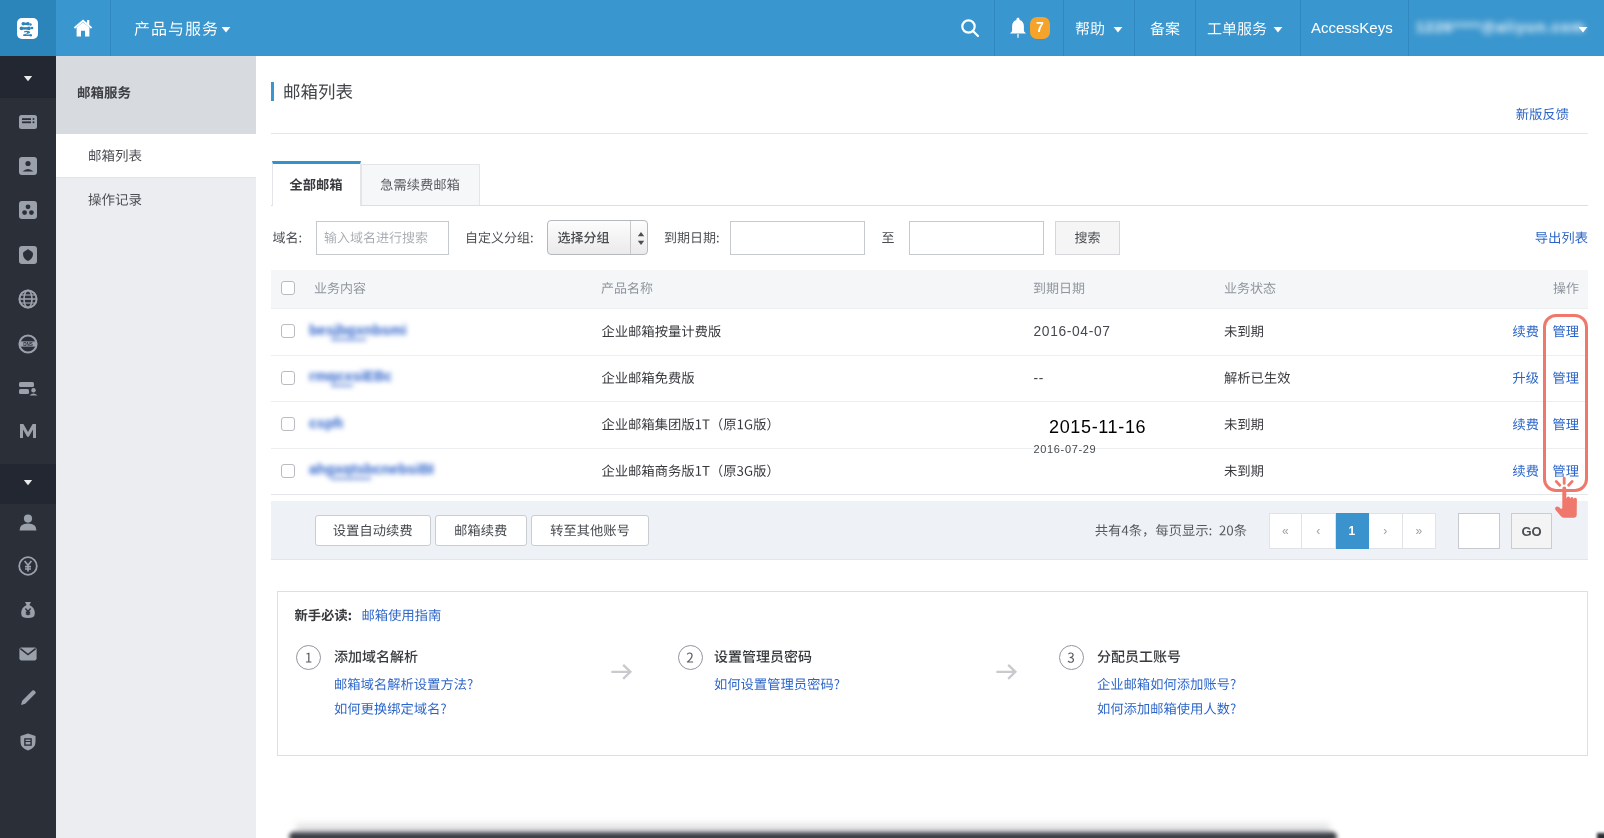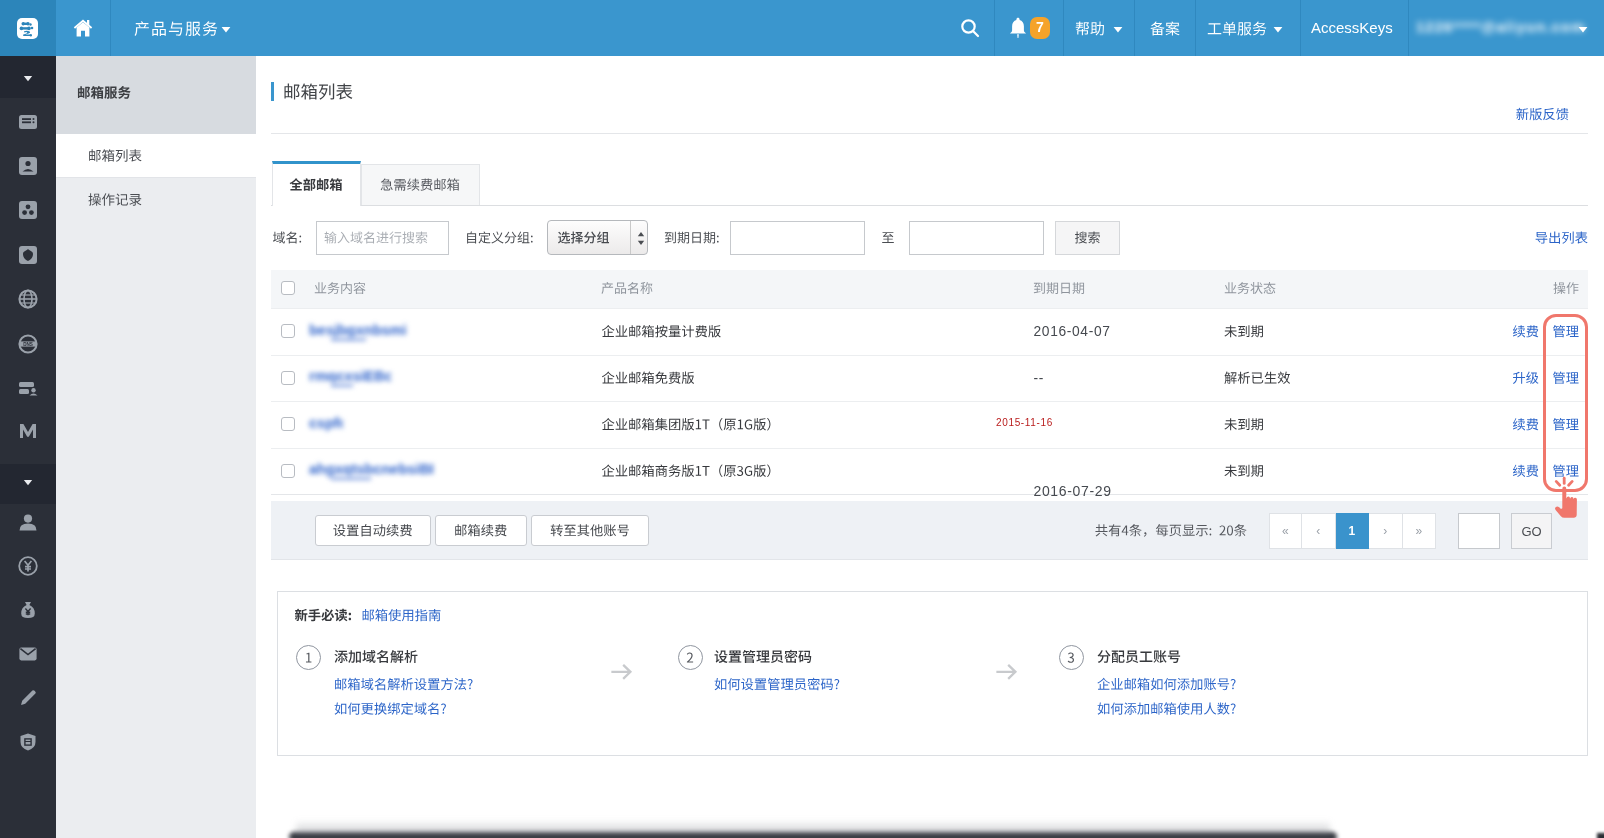--- a/index.html
+++ b/index.html
@@ -193,25 +193,25 @@
 <div class="abs" style="left:271px;top:500.5px;width:1317px;height:59px;background:#eef1f5;border-bottom:1px solid #e2e5e9"></div>
 <div class="btn" style="left:315px;top:514.5px;width:115.5px;height:31.5px"></div>
 <div class="btn" style="left:434.5px;top:514.5px;width:92.5px;height:31.5px"></div>
 <div class="btn" style="left:531px;top:514.5px;width:118px;height:31.5px"></div>
 <div class="pagc" style="left:1268.5px;top:513px;border-left:1px solid #dfe2e6;">«</div>
 <div class="pagc" style="left:1302.0px;top:513px;">‹</div>
 <div class="pagc" style="left:1335.5px;top:513px;background:#3a93cc;border-color:#3a93cc;color:#fff;font-weight:bold">1</div>
 <div class="pagc" style="left:1369.0px;top:513px;">›</div>
 <div class="pagc" style="left:1402.5px;top:513px;">»</div>
 <div class="inp" style="left:1457.5px;top:513px;width:42px;height:35.5px"></div>
-<div class="abs" style="left:1511px;top:513px;width:41px;height:35.5px;background:#f4f4f5;border:1px solid #c9ccd1;color:#4a4d52;font-size:13px;font-weight:normal;text-align:center;line-height:35px">GO</div>
+<div class="abs" style="left:1511px;top:513px;width:41px;height:35.5px;background:#f4f4f5;border:1px solid #c9ccd1;color:#4a4d52;font-size:13px;font-weight:bold;text-align:center;line-height:35px">GO</div>
 <div class="abs" style="left:1033.5px;top:324px;font-size:13.8px;letter-spacing:0.65px;color:#45494f">2016-04-07</div>
 <div class="abs" style="left:1033.5px;top:370.5px;font-size:13.8px;letter-spacing:0.65px;color:#45494f">--</div>
-<div class="abs" style="left:996px;top:417px;font-size:10px;letter-spacing:0.65px;color:#b91c1c">2015-11-16</div>
-<div class="abs" style="left:1033.5px;top:483px;font-size:14px;letter-spacing:0.65px;color:#45494f">2016-07-29</div>
+<div class="abs" style="left:1049px;top:417px;font-size:18px;letter-spacing:0.65px;color:#000000">2015-11-16</div>
+<div class="abs" style="left:1033.5px;top:443px;font-size:11px;letter-spacing:0.65px;color:#45494f">2016-07-29</div>
 <div class="abs" style="left:276.5px;top:590.5px;width:1311.5px;height:165px;border:1px solid #dcdfe3;background:#fff"></div>
 <div class="abs" style="left:296.0px;top:645.2px;width:25px;height:25px;border:1.5px solid #9096a0;border-radius:50%"></div>
 <div class="abs" style="left:677.5px;top:645.2px;width:25px;height:25px;border:1.5px solid #9096a0;border-radius:50%"></div>
 <div class="abs" style="left:1058.5px;top:645.2px;width:25px;height:25px;border:1.5px solid #9096a0;border-radius:50%"></div>
 <svg class="abs" style="left:611px;top:664px" width="22" height="16" viewBox="0 0 22 16">
 <path d="M1.5 7.8 L19 7.8 M13 1.6 L19.4 7.8 L13 14" stroke="#c8cacd" stroke-width="2.3" fill="none" stroke-linecap="square"></path>
   </svg>
 <svg class="abs" style="left:996px;top:664px" width="22" height="16" viewBox="0 0 22 16">
 <path d="M1.5 7.8 L19 7.8 M13 1.6 L19.4 7.8 L13 14" stroke="#c8cacd" stroke-width="2.3" fill="none" stroke-linecap="square"></path>
   </svg>

